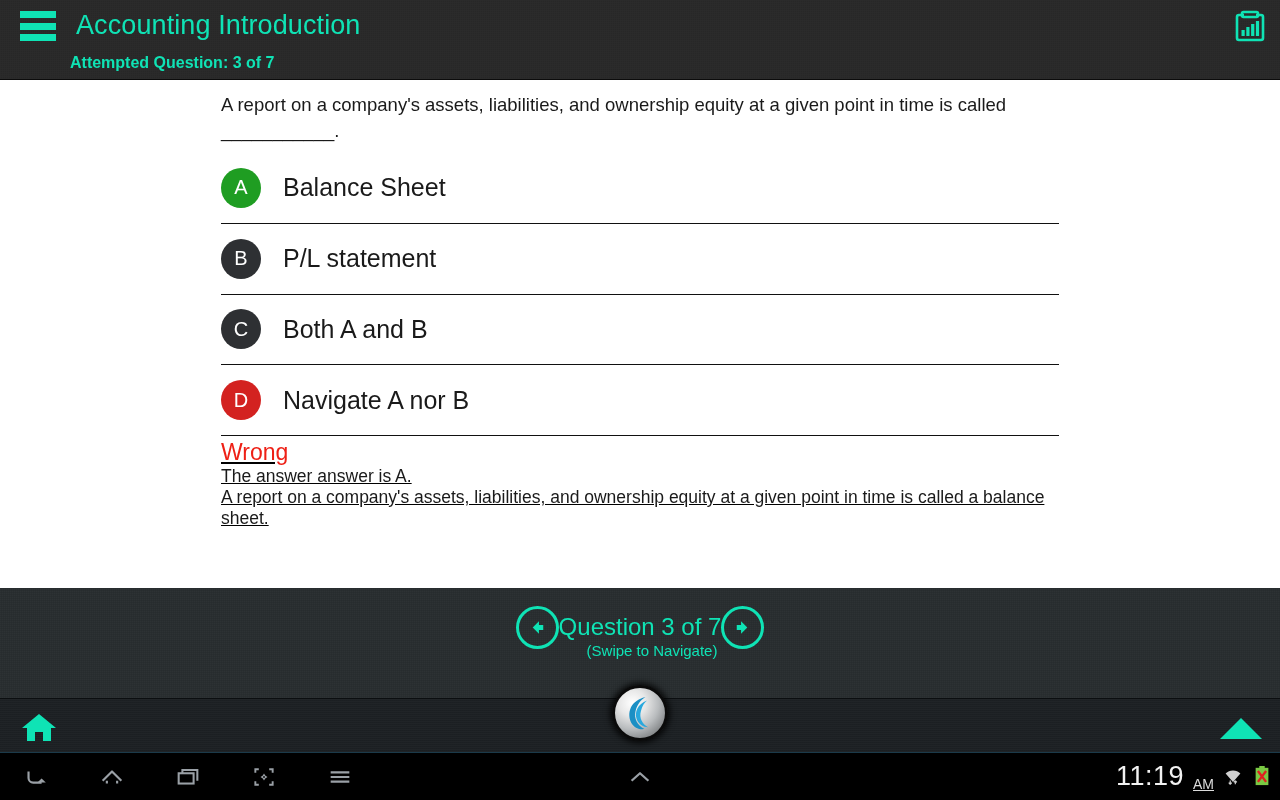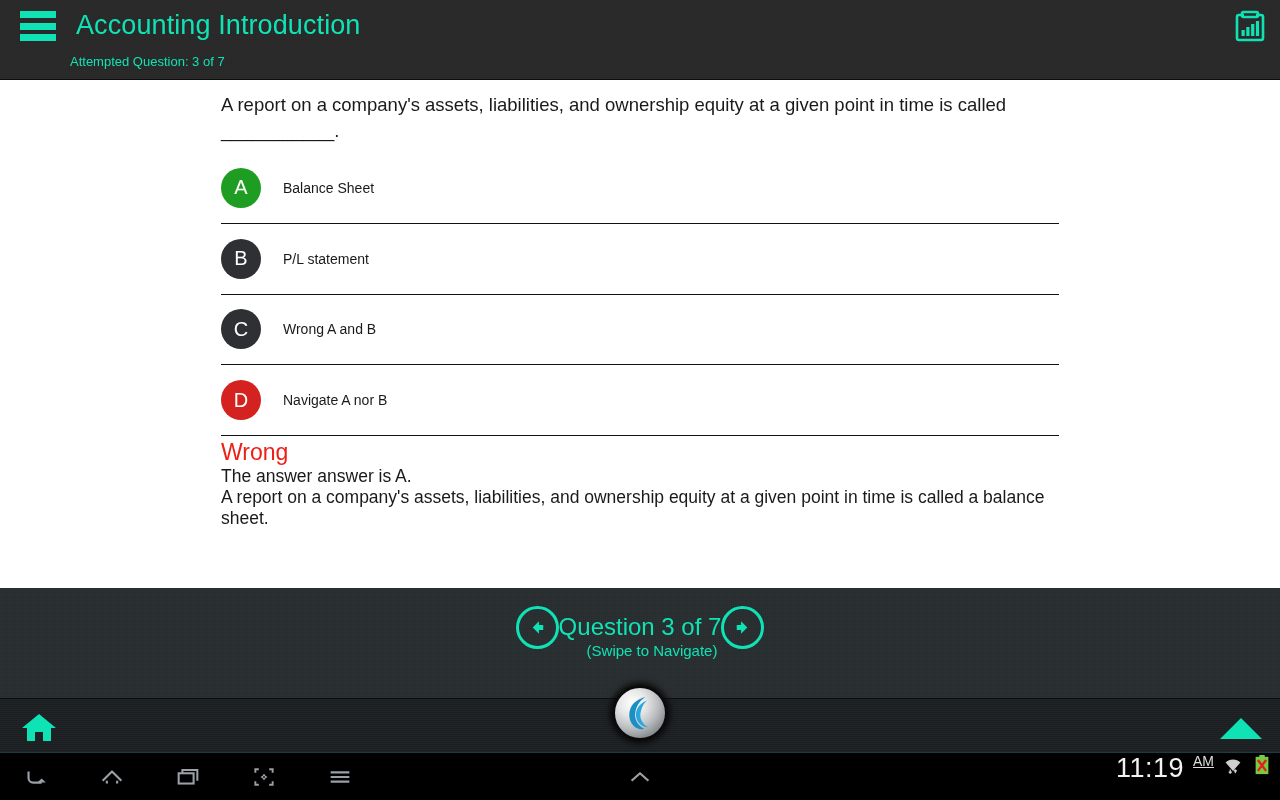--- a/index.html
+++ b/index.html
@@ -25,21 +25,21 @@
     display:flex; flex-direction:column; justify-content:space-between;
     cursor:pointer;
   }
   .hamburger span { display:block; width:36px; height:7px; background:#0fe3b5; }
   .app-title {
     position:absolute; left:68px; top:10px;
     font-size:27px; color:#0fe3b5; letter-spacing:.1px; white-space:nowrap;margin-left:8px;
   }
   .attempted {
     position:absolute; left:70px; top:54px;
-    font-size:13px; color:#0fe3b5; font-weight:normal; white-space:nowrap;
+    font-size:16px; color:#0fe3b5; font-weight:bold; white-space:nowrap;
   }
   .results-icon {
     position:absolute; right:8px; top:4px; width:44px; height:44px; cursor:pointer;
   }
 
   
   .content {
     position:absolute; left:0; top:80px; width:1280px; height:604px;
     background:#ffffff; overflow:hidden;
   }
@@ -57,24 +57,24 @@
   .option:last-child { border-bottom:1px solid #111; }
   .badge {
     width:40px; height:40px; border-radius:50%;
     display:flex; align-items:center; justify-content:center;
     color:#ffffff; font-size:20px; flex:0 0 auto;
     margin-right:22px;
   }
   .badge.neutral { background:#2e3033; }
   .badge.correct { background:#1f9d22; }
   .badge.chosen  { background:#d32220; }
-  .opt-label { font-size:14px; color:#1a1a1a; }
+  .opt-label { font-size:25px; color:#1a1a1a; }
 
   .verdict {
-    position:absolute; left:221px; top:358px; width:840px;
+    position:absolute; left:221px; top:358px; width:840px;text-decoration:underline;
   }
   .verdict-title { font-size:23px; color:#ee2016; line-height:28px; }
   .verdict-line { font-size:17.5px; color:#1a1a1a; line-height:21px; }
 
   
   .footer {
     position:absolute; left:0; top:588px; width:1280px; height:110px;
     background:#272c2e;
     background-image:
       repeating-linear-gradient(0deg, rgba(255,255,255,.015) 0 1px, rgba(0,0,0,.015) 1px 2px),
@@ -117,21 +117,21 @@
   }
 
   
   .sysbar {
     position:absolute; left:0; top:752px; width:1280px; height:48px;
     background:#000000; border-top:1px solid #1b3a4a;
   }
   .sys-left { position:absolute; left:14px; top:0; height:48px; display:flex; align-items:center; gap:32px; }
   .sys-ico { width:44px; height:44px; display:flex; align-items:center; justify-content:center; cursor:pointer; }
   .sys-center { position:absolute; left:616px; top:0; width:48px; height:48px; display:flex; align-items:center; justify-content:center; cursor:pointer; }
-  .sys-right { position:absolute; right:8px; top:0; height:39px; display:flex; align-items:flex-start; gap:7px; }
+  .sys-right { position:absolute; right:8px; top:0; height:39px; display:flex; align-items:flex-end; gap:7px; }
   .clock { font-size:27px; color:#f2f2f2; letter-spacing:.5px; }
   .ampm  { font-size:14px; color:#dcdcdc; margin-left:2px;text-decoration:underline; }
 </style>
 </head>
 <body>
 
 <div id="app">
 
   <div class="header">
     <div class="hamburger">
@@ -160,21 +160,21 @@
       <div class="option">
         <div class="badge correct">A</div>
         <div class="opt-label">Balance Sheet</div>
       </div>
       <div class="option">
         <div class="badge neutral">B</div>
         <div class="opt-label">P/L statement</div>
       </div>
       <div class="option">
         <div class="badge neutral">C</div>
-        <div class="opt-label">Wrong A and B</div>
+        <div class="opt-label">Both A and B</div>
       </div>
       <div class="option">
         <div class="badge chosen">D</div>
         <div class="opt-label">Navigate A nor B</div>
       </div>
     </div>
 
     <div class="verdict">
       <div class="verdict-title">Wrong</div>
       <div class="verdict-line">The answer answer is A.</div>

